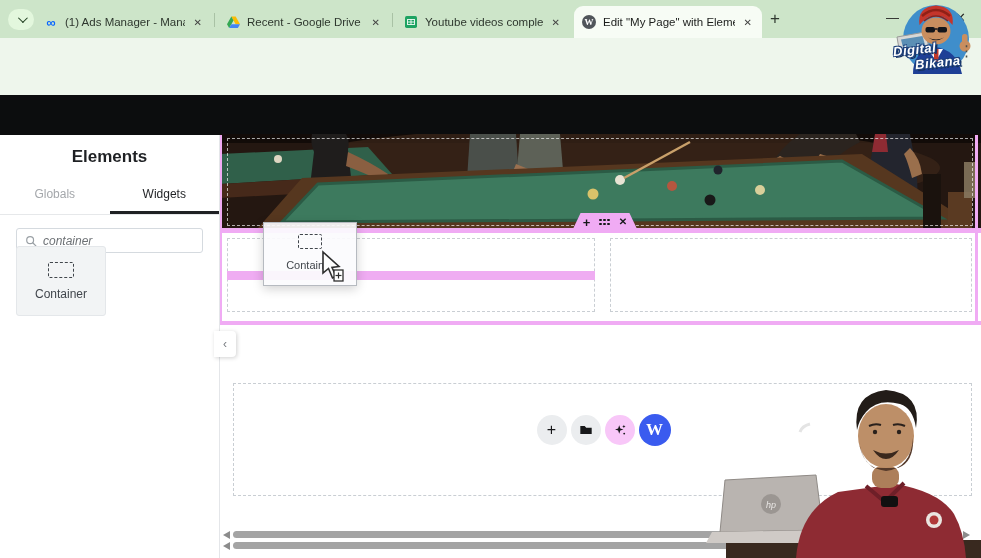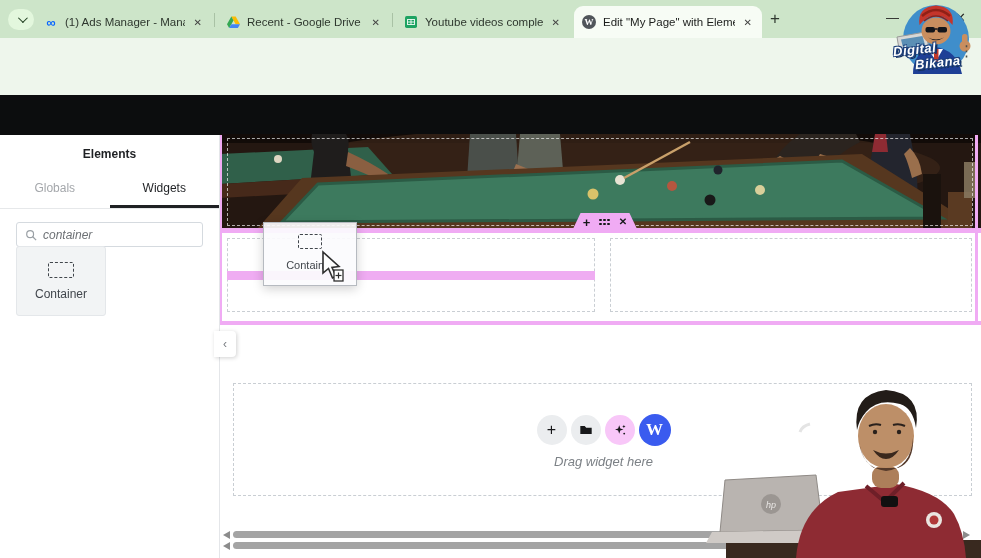--- a/index.html
+++ b/index.html
@@ -43,21 +43,21 @@
   .pagestatus { position:absolute; left:424px; top:108px; font-size:13px; font-style:italic; color:#a4abb3; }
   .dd-chev { position:absolute; left:457px; top:112px; width:7px; height:7px; border-right:1.6px solid #cfd3d7; border-bottom:1.6px solid #cfd3d7; transform:rotate(45deg); }
   .devunderline { position:absolute; left:483px; top:132px; width:52px; height:3px; background:#fff; }
   .publish { position:absolute; left:865px; top:95px; width:77px; height:40px; background:#eeabf2; color:#101113; font-size:14px; font-weight:bold; display:flex; align-items:center; justify-content:center; }
   .publish-dd { position:absolute; left:942px; top:95px; width:39px; height:40px; background:#eeabf2; border-left:1px solid rgba(0,0,0,.18); display:flex; align-items:center; justify-content:center; }
   .publish-dd .chev { border-color:#222; }
   .pinkdot { position:absolute; left:740px; top:103px; width:6px; height:6px; border-radius:50%; background:#ee59e0; }
 
   
   .panel { position:absolute; left:0; top:135px; width:220px; height:423px; background:#fff; border-right:1px solid #e4e6e9; }
-  .panel-title { margin-top:12px; text-align:center; font-size:12px; font-weight:bold; color:#1f2124; }
+  .panel-title { margin-top:12px; text-align:center; font-size:17px; font-weight:bold; color:#1f2124; }
   .panel-tabs { display:flex; margin-top:12px; border-bottom:1px solid #e6e8ea; }
   .ptab { flex:1; text-align:center; font-size:12px; padding:8px 0 10px; color:#a4a7ab; }
   .ptab.active { color:#1f2124; border-bottom:3px solid #1f2124; }
   .searchbox { margin:13px 16px 0; height:25px; border:1px solid #d5dadf; border-radius:3px; background:#fff; display:flex; align-items:center; padding:0 8px; gap:6px; }
   .searchbox input { border:none; outline:none; width:130px; font-size:12px; font-style:italic; color:#6d7175; background:transparent; font-family:"Liberation Sans", sans-serif; }
   .wcard { position:absolute; left:16px; top:111px; width:90px; height:70px; background:#f2f4f5; border:1px solid #e4e7ea; border-radius:3px; display:flex; flex-direction:column; align-items:center; justify-content:center; gap:9px; }
   .dashedrect { width:26px; height:16px; border:1.6px dashed #41464c; border-radius:2px; }
   .wcard-label { font-size:12px; color:#41464c; }
 
   
@@ -384,21 +384,20 @@
         </div>
         <div class="cbtn ai">
           <svg viewBox="0 0 18 18" width="14" height="14">
               <path d="M8 3 L9.4 7 13.4 8.4 9.4 9.8 8 13.8 6.6 9.8 2.6 8.4 6.6 7 Z" fill="#17181a"></path>
               <path d="M14 2.2 L14.6 3.8 16.2 4.4 14.6 5 14 6.6 13.4 5 11.8 4.4 13.4 3.8 Z" fill="#17181a"></path>
               <circle cx="14.4" cy="13.6" r="1.2" fill="#17181a"></circle>
             </svg>
         </div>
         <div class="cbtn wp">W</div>
       </div>
-      <div class="drophint">Drag widget here</div>
     </div>
 
     <div class="scrollarrow" style="left:3px; top:396px; border-width:4.5px 7px 4.5px 0; border-color:transparent #8c8c8c transparent transparent;"></div>
     <div class="scrollbar" style="left:13px; top:396px; width:725px;"></div>
     <div class="scrollarrow" style="left:743px; top:396px; border-width:4.5px 0 4.5px 7px; border-color:transparent transparent transparent #8c8c8c;"></div>
     <div class="scrollarrow" style="left:3px; top:407px; border-width:4.5px 7px 4.5px 0; border-color:transparent #8c8c8c transparent transparent;"></div>
     <div class="scrollbar" style="left:13px; top:407px; width:725px;"></div>
     <div class="scrollarrow" style="left:743px; top:407px; border-width:4.5px 0 4.5px 7px; border-color:transparent transparent transparent #8c8c8c;"></div>
   </div>
 

